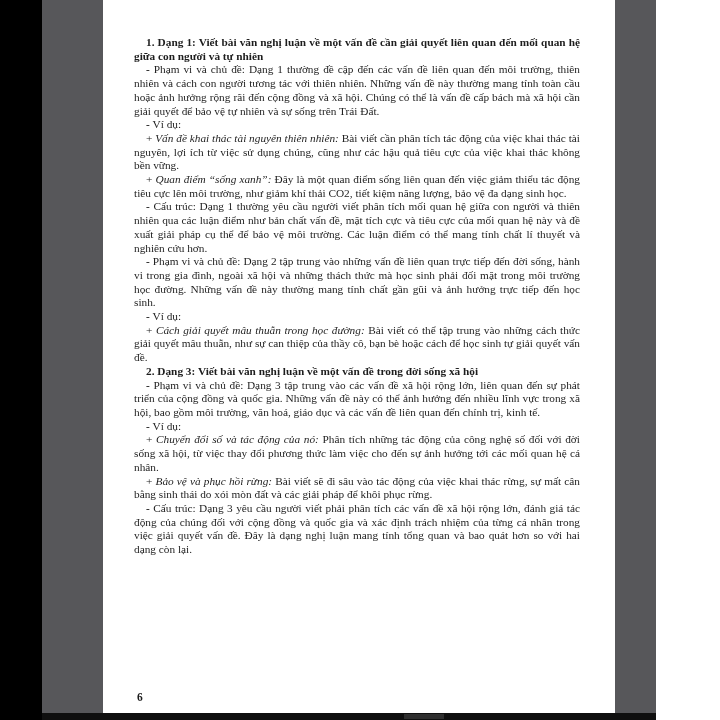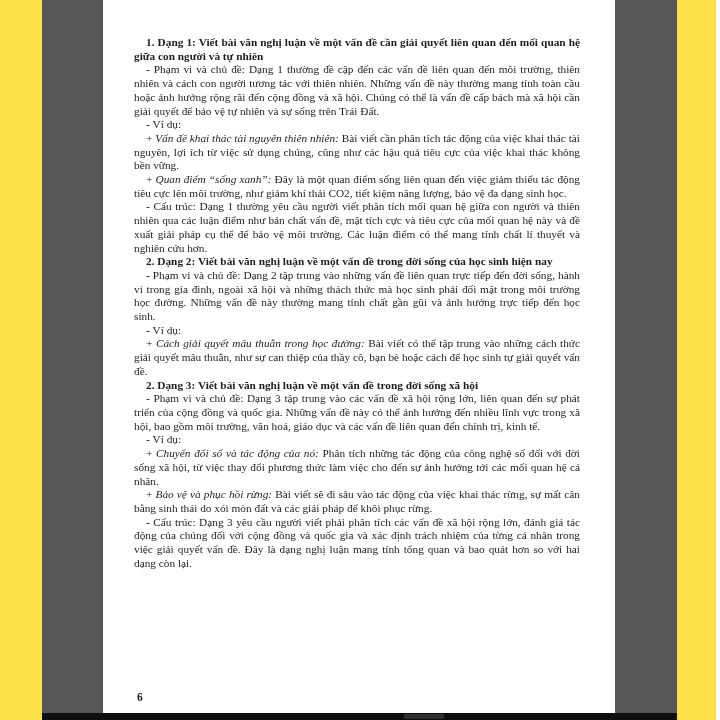--- a/index.html
+++ b/index.html
@@ -1,21 +1,21 @@
 <!DOCTYPE html>
 <html lang="vi"><head>
 <meta charset="utf-8">
 <style>
   html, body { margin: 0; padding: 0; background: #ffffff; }
   .scene {
     position: relative;
-    width: 716px;
+    width: 656px;
     height: 720px;
     overflow: hidden;
-    background: #fde047;
+    background: #000000;
   }
   
   .edge {
     position: absolute;
     top: 0;
     height: 714px;
     background: #57575a;
   }
   .edge-left  { left: 42px;  width: 61px; }
   .edge-right { left: 615px; width: 62px; }
@@ -79,21 +79,20 @@
     <div class="glint"></div>
   </div>
   <div class="page">
     <div class="content">
         <p class="heading">1. Dạng 1: Viết bài văn nghị luận về một vấn đề cần giải quyết liên quan đến mối quan hệ giữa con người và tự nhiên</p>
         <p class="para"><span class="marker dash">-&nbsp;</span>Phạm vi và chủ đề: Dạng 1 thường đề cập đến các vấn đề liên quan đến môi trường, thiên nhiên và cách con người tương tác với thiên nhiên. Những vấn đề này thường mang tính toàn cầu hoặc ảnh hưởng rộng rãi đến cộng đồng và xã hội. Chúng có thể là vấn đề cấp bách mà xã hội cần giải quyết để bảo vệ tự nhiên và sự sống trên Trái Đất.</p>
         <p class="para"><span class="marker dash">-&nbsp;</span>Ví dụ:</p>
         <p class="para"><span class="marker plus">+&nbsp;</span><i>Vấn đề khai thác tài nguyên thiên nhiên: </i>Bài viết cần phân tích tác động của việc khai thác tài nguyên, lợi ích từ việc sử dụng chúng, cũng như các hậu quả tiêu cực của việc khai thác không bền vững.</p>
         <p class="para"><span class="marker plus">+&nbsp;</span><i>Quan điểm “sống xanh”: </i>Đây là một quan điểm sống liên quan đến việc giảm thiểu tác động tiêu cực lên môi trường, như giảm khí thải CO2, tiết kiệm năng lượng, bảo vệ đa dạng sinh học.</p>
         <p class="para"><span class="marker dash">-&nbsp;</span>Cấu trúc: Dạng 1 thường yêu cầu người viết phân tích mối quan hệ giữa con người và thiên nhiên qua các luận điểm như bản chất vấn đề, mặt tích cực và tiêu cực của mối quan hệ này và đề xuất giải pháp cụ thể để bảo vệ môi trường. Các luận điểm có thể mang tính chất lí thuyết và nghiên cứu hơn.</p>
-        <p class="heading">2. Dạng 2: Viết bài văn nghị luận về một vấn đề trong đời sống của học sinh hiện nay</p>
         <p class="para"><span class="marker dash">-&nbsp;</span>Phạm vi và chủ đề: Dạng 2 tập trung vào những vấn đề liên quan trực tiếp đến đời sống, hành vi trong gia đình, ngoài xã hội và những thách thức mà học sinh phải đối mặt trong môi trường học đường. Những vấn đề này thường mang tính chất gần gũi và ảnh hưởng trực tiếp đến học sinh.</p>
         <p class="para"><span class="marker dash">-&nbsp;</span>Ví dụ:</p>
         <p class="para"><span class="marker plus">+&nbsp;</span><i>Cách giải quyết mâu thuẫn trong học đường: </i>Bài viết có thể tập trung vào những cách thức giải quyết mâu thuẫn, như sự can thiệp của thầy cô, bạn bè hoặc cách để học sinh tự giải quyết vấn đề.</p>
         <p class="heading">2. Dạng 3: Viết bài văn nghị luận về một vấn đề trong đời sống xã hội</p>
         <p class="para"><span class="marker dash">-&nbsp;</span>Phạm vi và chủ đề: Dạng 3 tập trung vào các vấn đề xã hội rộng lớn, liên quan đến sự phát triển của cộng đồng và quốc gia. Những vấn đề này có thể ảnh hưởng đến nhiều lĩnh vực trong xã hội, bao gồm môi trường, văn hoá, giáo dục và các vấn đề liên quan đến chính trị, kinh tế.</p>
         <p class="para"><span class="marker dash">-&nbsp;</span>Ví dụ:</p>
         <p class="para"><span class="marker plus">+&nbsp;</span><i>Chuyển đổi số và tác động của nó: </i>Phân tích những tác động của công nghệ số đối với đời sống xã hội, từ việc thay đổi phương thức làm việc cho đến sự ảnh hưởng tới các mối quan hệ cá nhân.</p>
         <p class="para"><span class="marker plus">+&nbsp;</span><i>Bảo vệ và phục hồi rừng: </i>Bài viết sẽ đi sâu vào tác động của việc khai thác rừng, sự mất cân bằng sinh thái do xói mòn đất và các giải pháp để khôi phục rừng.</p>
         <p class="para"><span class="marker dash">-&nbsp;</span>Cấu trúc: Dạng 3 yêu cầu người viết phải phân tích các vấn đề xã hội rộng lớn, đánh giá tác động của chúng đối với cộng đồng và quốc gia và xác định trách nhiệm của từng cá nhân trong việc giải quyết vấn đề. Đây là dạng nghị luận mang tính tổng quan và bao quát hơn so với hai dạng còn lại.</p>
       </div>

